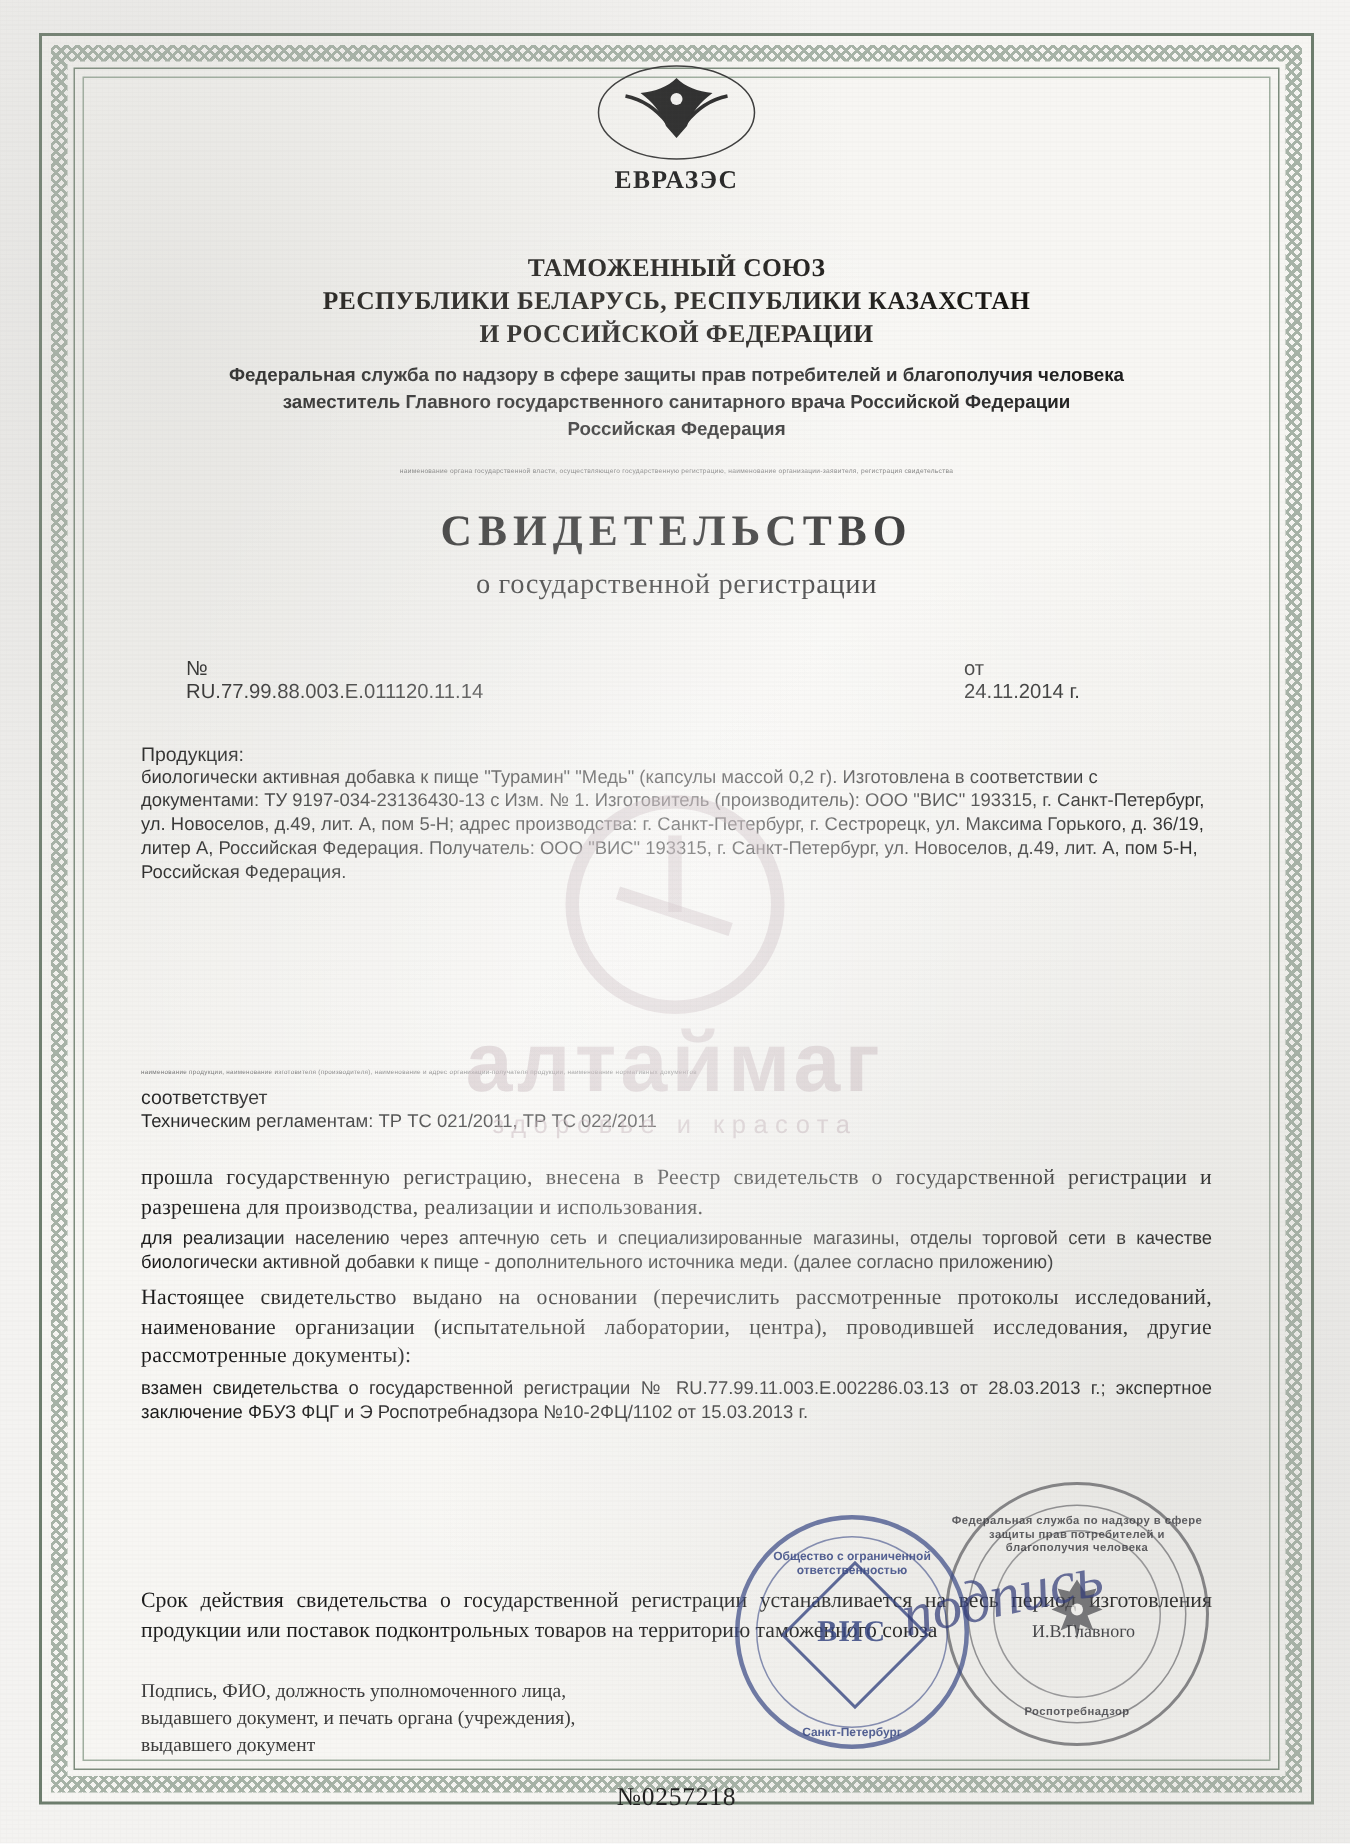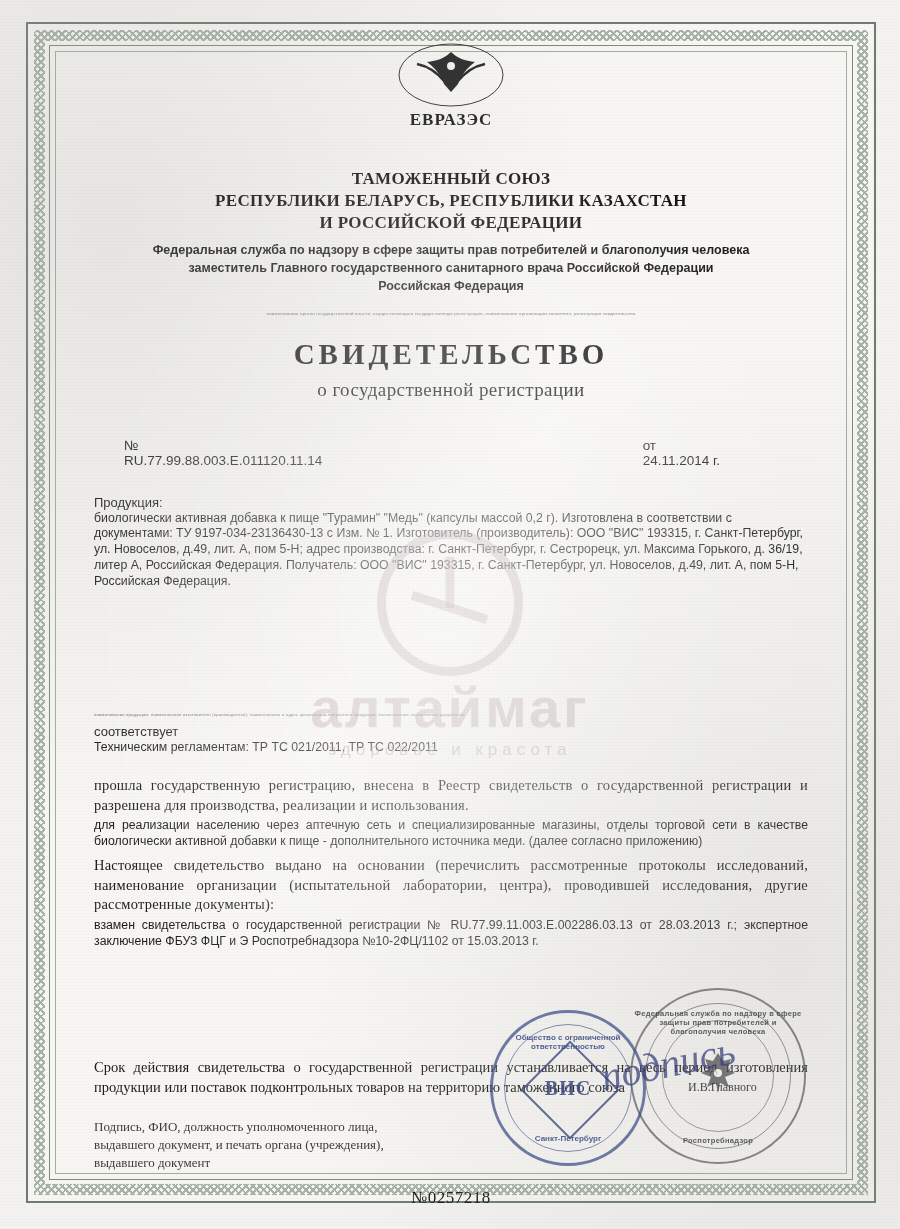--- a/index.html
+++ b/index.html
@@ -319,21 +319,21 @@
   }
   .stamp-blue .arc-top,
   .stamp-blue .arc-bot {
     position: absolute;
     left: 0; right: 0;
     text-align: center;
     font-size: 8px;
     font-weight: bold;
   }
   .stamp-blue .arc-top { top: 20px; }
-  .stamp-blue .arc-bot { bottom: 20px; }
+  .stamp-blue .arc-bot { bottom: 4px; }
 
   .stamp-round {
     left: 150px; top: 8px;
     width: 172px; height: 172px;
     border: 2.5px solid rgba(70,70,75,0.62);
     color: rgba(55,55,60,0.8);
   }
   .stamp-round .ring2 {
     position: absolute;
     left: 13px; top: 13px; right: 13px; bottom: 13px;

